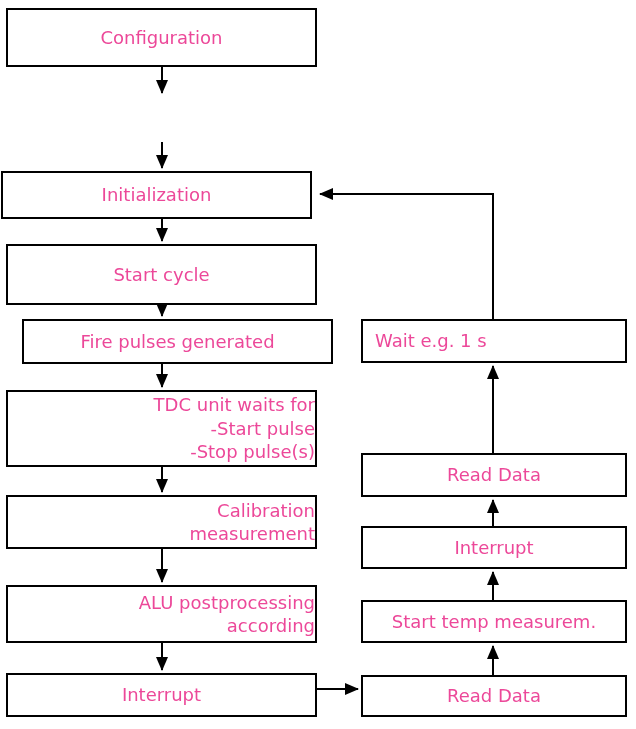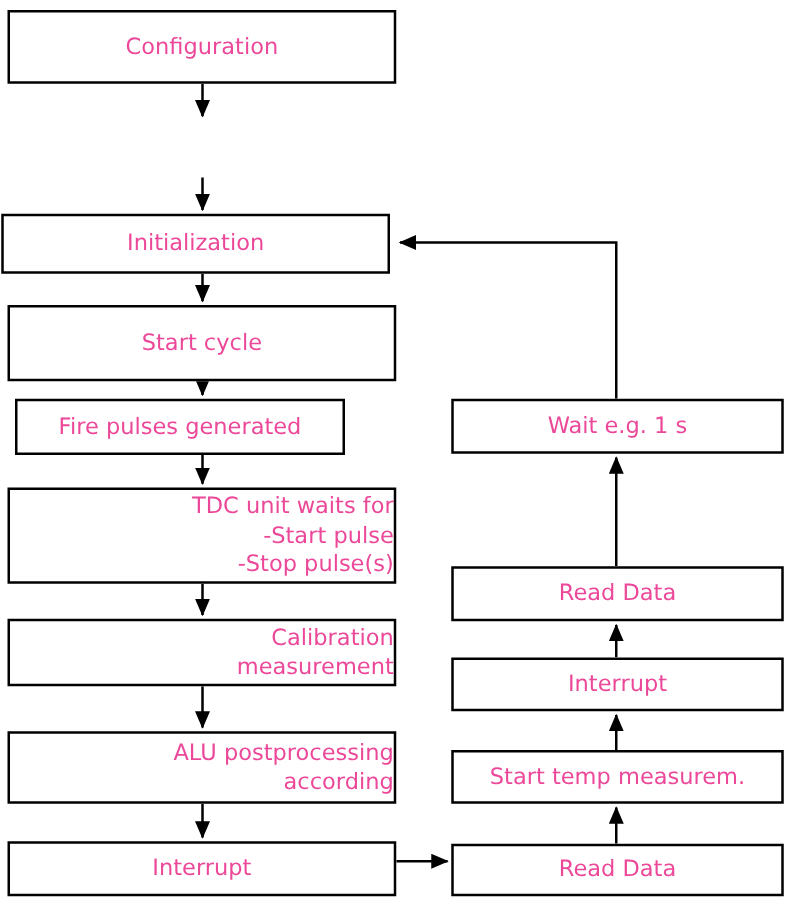--- a/index.html
+++ b/index.html
@@ -35,28 +35,29 @@
     line-height: 1.3;
     white-space: nowrap;
   }
   .node.multiline {
     flex-direction: column;
     align-items: flex-end;
     justify-content: center;
     padding-left: 10px;
   }
   .node.left-text {
-    justify-content: center;
+    justify-content: flex-start;
+    padding-left: 12px;
   }
   
   #n-config   { left: 6px;  top: 8px;   width: 311px; height: 59px; }
   #n-clock    { left: 6px;  top: 96px;  width: 311px; height: 46px; }
   #n-init     { left: 1px;  top: 171px; width: 311px; height: 48px; }
   #n-start    { left: 6px;  top: 244px; width: 311px; height: 61px; }
-  #n-fire     { left: 12px;  top: 319px; width: 264px; height: 45px; }
+  #n-fire     { left: 22px;  top: 319px; width: 311px; height: 45px; }
   #n-tdc      { left: 6px;  top: 390px; width: 311px; height: 77px; }
   #n-calib    { left: 6px;  top: 495px; width: 311px; height: 54px; }
   #n-alu      { left: 6px;  top: 585px; width: 311px; height: 58px; }
   #n-intl     { left: 6px;  top: 673px; width: 311px; height: 44px; }
   
   #n-wait     { left: 361px; top: 319px; width: 266px; height: 44px; }
   #n-read1    { left: 361px; top: 453px; width: 266px; height: 44px; }
   #n-intr     { left: 361px; top: 526px; width: 266px; height: 43px; }
   #n-temp     { left: 361px; top: 600px; width: 266px; height: 43px; }
   #n-read2    { left: 361px; top: 675px; width: 266px; height: 42px; }

